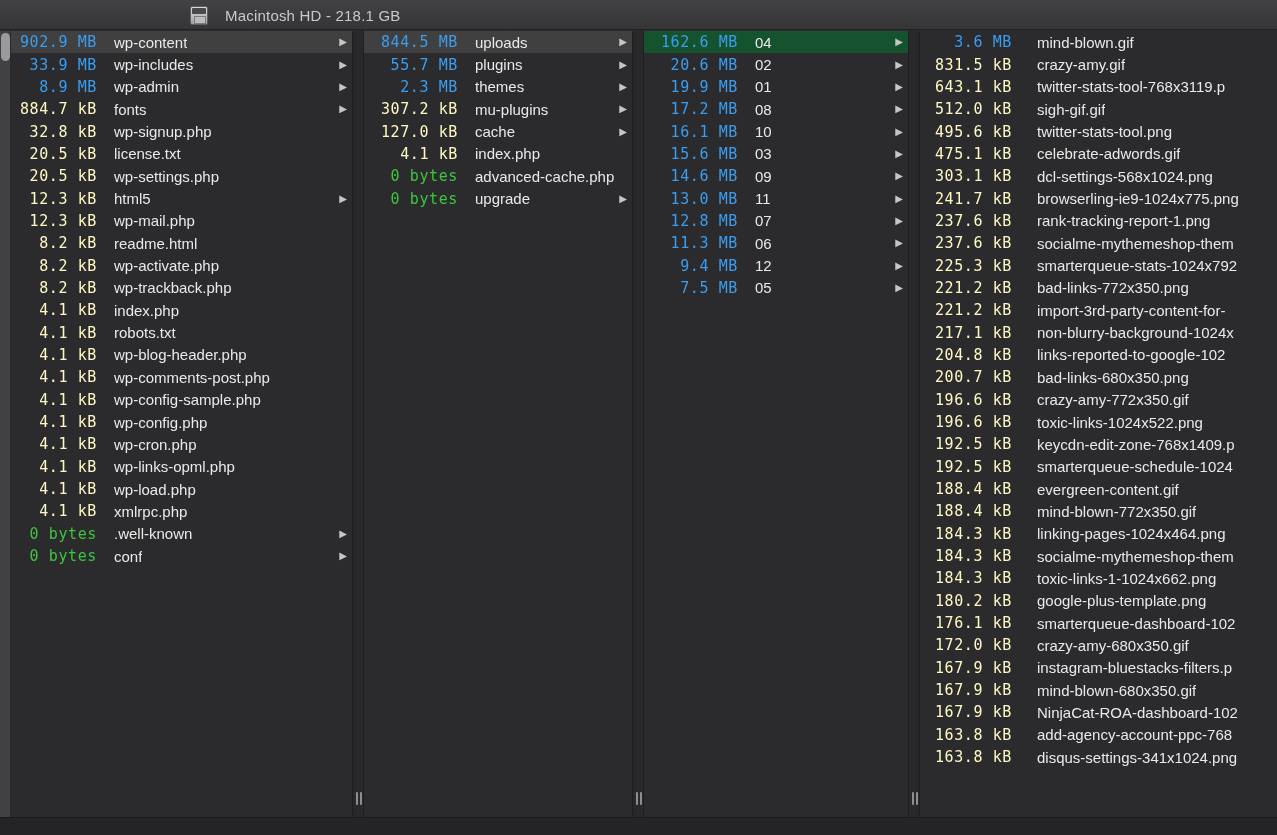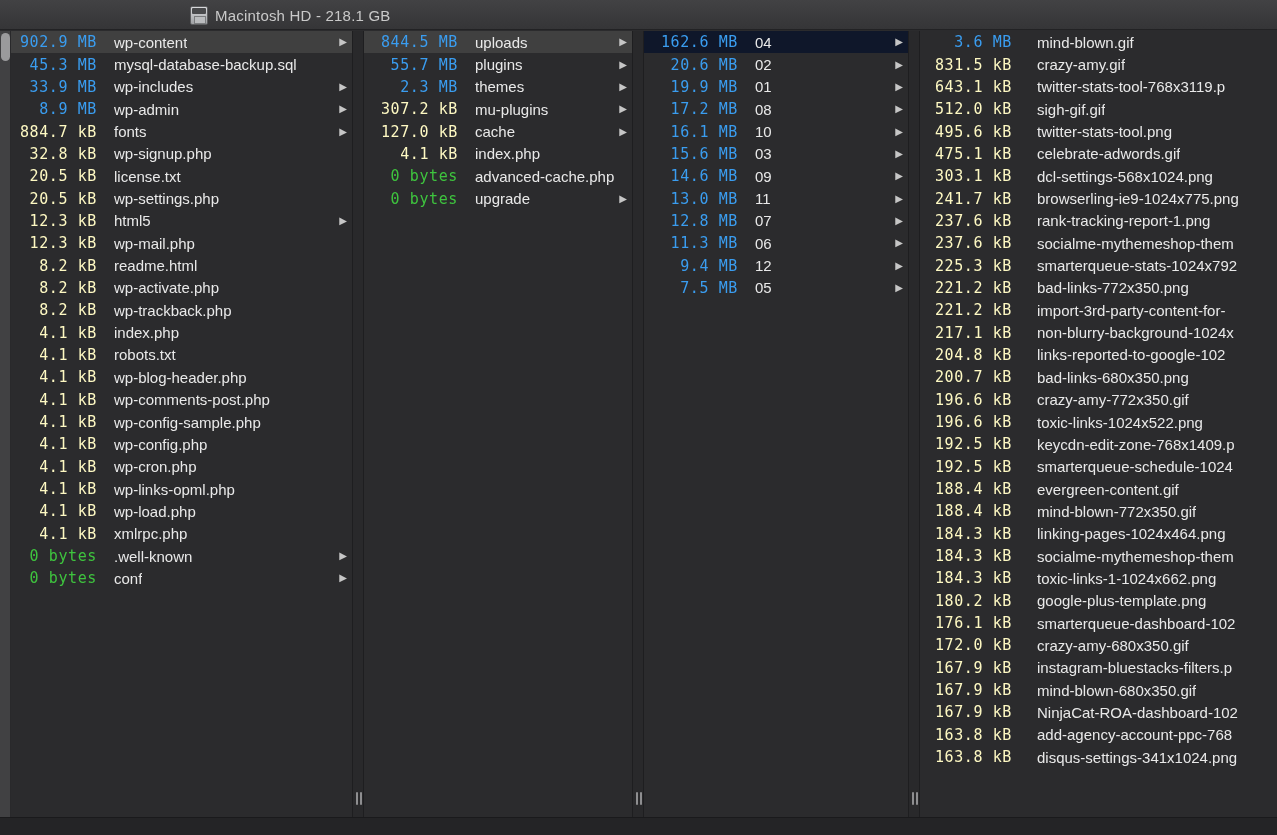--- a/index.html
+++ b/index.html
@@ -3,21 +3,21 @@
 <meta charset="utf-8">
 <style>
   * { margin:0; padding:0; box-sizing:border-box; }
   html,body { width:1277px; height:835px; overflow:hidden; background:#2b2b2d;
               font-family:"Liberation Sans", sans-serif; }
 
   
   .titlebar { position:absolute; left:0; top:0; width:1277px; height:30px;
     background:linear-gradient(#424244,#353537); border-bottom:1px solid #222224; }
   .titlebar .title-group { position:absolute; left:190px; top:0; height:30px;
-    display:flex; align-items:center; gap:7px; }
+    display:flex; align-items:center; gap:17px; }
   .disk-icon { width:18px; height:19px; border-radius:2px;
     background:linear-gradient(#d9dadc,#9fa1a4); border:1px solid #5d5e60; position:relative; }
   .disk-icon::before { content:""; position:absolute; left:1px; right:1px; top:1px; height:6px;
     background:#48494b; border-radius:1px; }
   .disk-icon::after { content:""; position:absolute; left:3px; top:9px; width:10px; height:6px;
     background:#babcbe; border:1px solid #7a7c7e; }
   .window-title { color:#c9c9c9; font-size:15px; font-weight:500; letter-spacing:.2px; }
 
   
   .browser { position:absolute; left:0; top:31px; width:1277px; height:786px; }
@@ -36,21 +36,21 @@
   .divider { position:absolute; top:0; width:12px; height:786px; background:#29292b;
     border-left:1px solid #1e1e20; border-right:1px solid #1e1e20; }
   .div1 { left:352px; } .div2 { left:632px; } .div3 { left:908px; }
   .handle { position:absolute; left:1px; bottom:12px; width:10px; height:13px;
     display:flex; justify-content:center; gap:2px; }
   .handle i { width:2px; height:13px; background:#8e8e90; border-radius:1px; }
 
   .row { position:relative; height:22.35px; display:flex; align-items:center;
     white-space:nowrap; }
   .row.sel-subtle { background:#404040; }
-  .row.sel-strong { background:#0f172a; }
+  .row.sel-strong { background:#14532d; }
 
   .size { display:inline-block; text-align:right; flex:0 0 auto;
     font-family:"DejaVu Sans Mono", monospace; font-size:15px; letter-spacing:.6px; }
   .col1 .size { width:86px; } .col2 .size { width:94px; }
   .col3 .size { width:94px; } .col4 .size { width:92px; }
   .size.mb   { color:#3a9df0; }
   .size.kb   { color:#fef9c3; }
   .size.zero { color:#3ec43e; }
 
   .fname { color:#e9e9e9; font-size:15px; margin-left:17px; overflow:hidden; }
@@ -78,24 +78,20 @@
     <div class="thumb"></div>
   </div>
 
   <div class="col col1">
       <div class="row sel-subtle">
         <span class="size mb">902.9 MB</span>
         <span class="fname">wp-content</span>
         <span class="arrow">▶</span>
       </div>
       <div class="row">
-        <span class="size mb">45.3 MB</span>
-        <span class="fname">mysql-database-backup.sql</span>
-      </div>
-      <div class="row">
         <span class="size mb">33.9 MB</span>
         <span class="fname">wp-includes</span>
         <span class="arrow">▶</span>
       </div>
       <div class="row">
         <span class="size mb">8.9 MB</span>
         <span class="fname">wp-admin</span>
         <span class="arrow">▶</span>
       </div>
       <div class="row">

